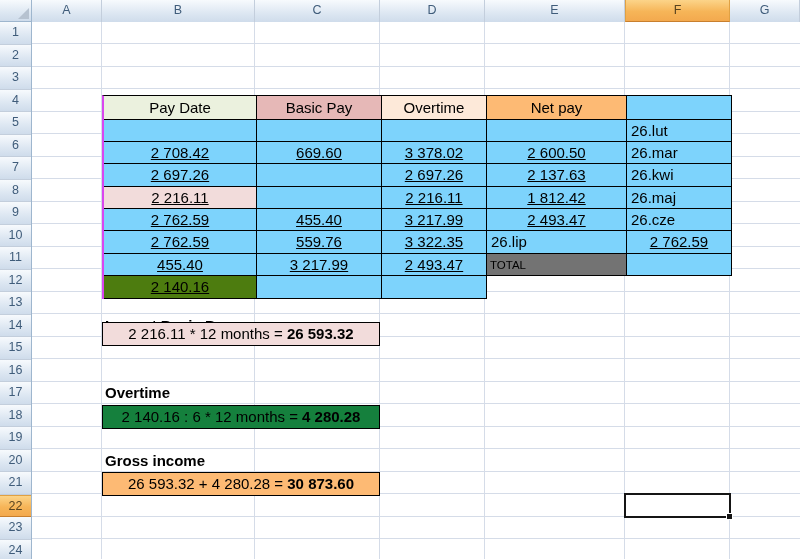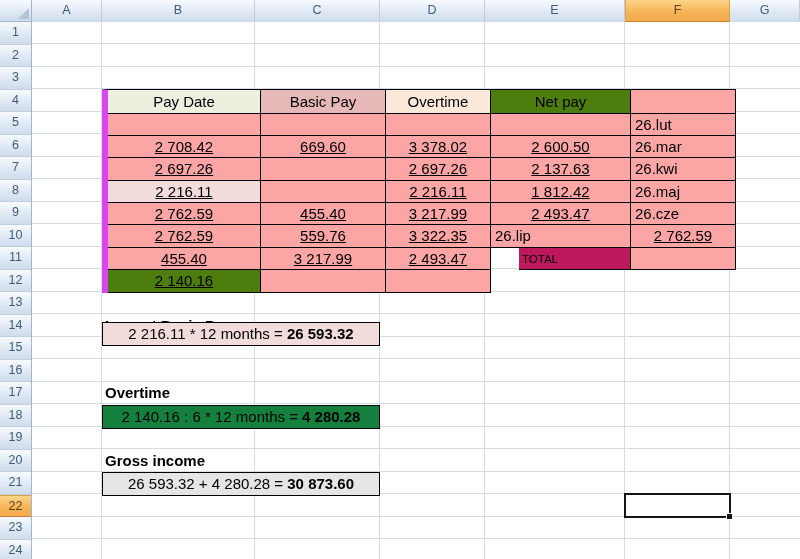--- a/index.html
+++ b/index.html
@@ -27,25 +27,25 @@
         border-bottom:1px solid #c3cedc; }
   .rh.selected { background:linear-gradient(#fcd489,#f6b558 55%,#f3a94e);
         color:#58431f; border-top:1px solid #e0a143; border-bottom:1px solid #c87f2e; }
 
   
   .gridarea { position:absolute; left:32px; top:22px; width:768px; height:537px;
       background:repeating-linear-gradient(to bottom,#fff 0px,#fff 21.5px,#d5dce8 21.5px,#d5dce8 22.5px); }
   .vline { position:absolute; top:0; bottom:0; width:1px; background:#d5dce8; }
 
   
-  .xtable { position:absolute; left:102px; top:89px; z-index:2;
-            border-top:1px solid #000; border-left:6px solid #d946ef;
+  .xtable { position:absolute; left:102px; top:95px; z-index:2;
+            border-top:1px solid #000; border-left:2px solid #d946ef;
             display:grid; grid-template-columns:153px 125px 105px 140px 105px;
             grid-template-rows:23.5px; grid-auto-rows:22.4px; }
-  .cell { border-right:1px solid #000; border-bottom:1px solid #000; background:#fca5a5;
+  .cell { border-right:1px solid #000; border-bottom:1px solid #000; background:#7dd3fc;
           font-size:15px; line-height:21.5px; color:#000; overflow:hidden; white-space:nowrap; }
   .cell.hd { text-align:center; line-height:23px; }
   .cell.date { text-align:left; padding-left:4px; }
   .cell.num { text-align:center;text-decoration:underline; }
   .cell.total-label { font-size:11.5px; padding-left:3px; line-height:22px; }
 
   
   .sec-title { position:absolute; left:102px; width:280px; height:22px; z-index:2;
                font-weight:bold; font-size:15px; line-height:22px; padding-left:3px;
                background:transparent; white-space:nowrap; }
@@ -110,21 +110,21 @@
       <div class="vline" style="left: 347px;"></div>
       <div class="vline" style="left: 452px;"></div>
       <div class="vline" style="left: 592px;"></div>
       <div class="vline" style="left: 697px;"></div>
     </div>
 
   <div class="xtable" id="xtable">
       <div class="cell hd" style="background: rgb(235, 241, 222);">Pay Date</div>
       <div class="cell hd" style="background: rgb(230, 184, 183);">Basic Pay</div>
       <div class="cell hd" style="background: rgb(253, 233, 217);">Overtime</div>
-      <div class="cell hd" style="background: #4d7c0f;">Net pay</div>
+      <div class="cell hd" style="background: #fdba74;">Net pay</div>
       <div class="cell"></div>
       <div class="cell"></div>
       <div class="cell"></div>
       <div class="cell"></div>
       <div class="cell"></div>
       <div class="cell date">26.lut</div>
       <div class="cell num">2 708.42</div>
       <div class="cell num">669.60</div>
       <div class="cell num">3 378.02</div>
       <div class="cell num">2 600.50</div>
@@ -145,32 +145,32 @@
       <div class="cell num">2 493.47</div>
       <div class="cell date">26.cze</div>
       <div class="cell num">2 762.59</div>
       <div class="cell num">559.76</div>
       <div class="cell num">3 322.35</div>
       <div class="cell date">26.lip</div>
       <div class="cell num">2 762.59</div>
       <div class="cell num">455.40</div>
       <div class="cell num">3 217.99</div>
       <div class="cell num">2 493.47</div>
-      <div class="cell total-label" style="background: #be185d; margin-left: 28px;">TOTAL</div>
+      <div class="cell total-label" style="background: #737373;">TOTAL</div>
       <div class="cell"></div>
       <div class="cell num" style="background: #4d7c0f;">2 140.16</div>
       <div class="cell"></div>
       <div class="cell"></div>
     </div>
 
   <div class="sec-title r14">Lowest Basic Pay</div>
   <div class="fbox r15" style="background: rgb(242, 220, 219);"><span>2 216.11 * 12 months = </span><b>26 593.32</b></div>
 
   <div class="sec-title r17">Overtime</div>
   <div class="fbox r18" style="background: #15803d;"><span>2 140.16 : 6 * 12 months = </span><b>4 280.28</b></div>
 
   <div class="sec-title r20">Gross income</div>
-  <div class="fbox r21" style="background: #e5e5e5;"><span>26 593.32 + 4 280.28 = </span><b>30 873.60</b></div>
+  <div class="fbox r21" style="background: #fdba74;"><span>26 593.32 + 4 280.28 = </span><b>30 873.60</b></div>
 
   <div class="selcell">
     <div class="fill-handle"></div>
   </div>
 </div>
 
 </body></html>

